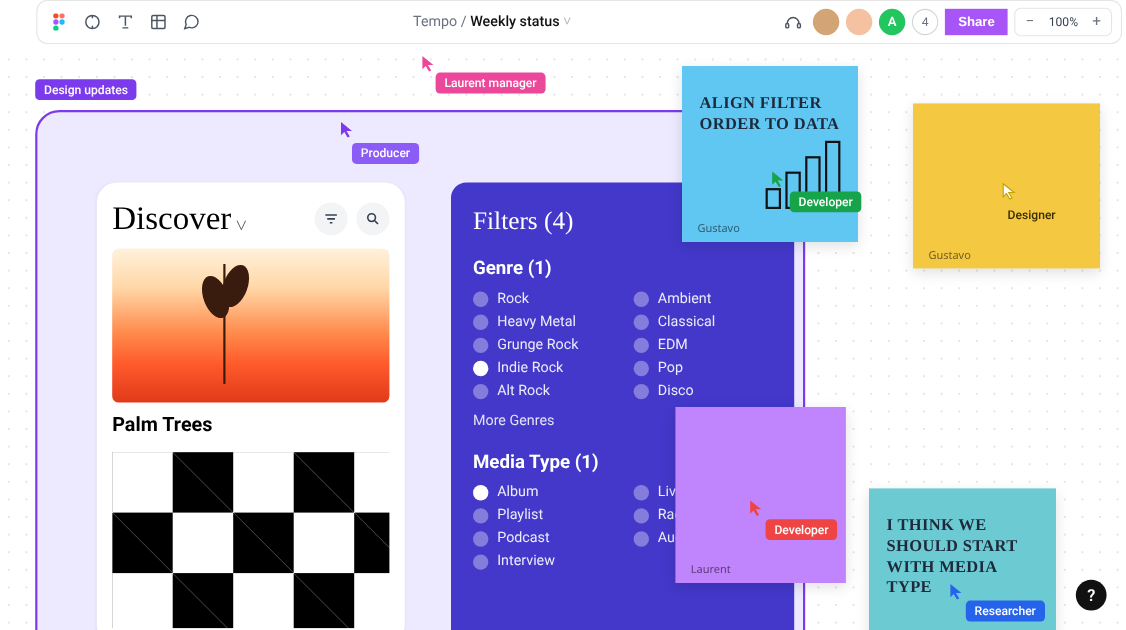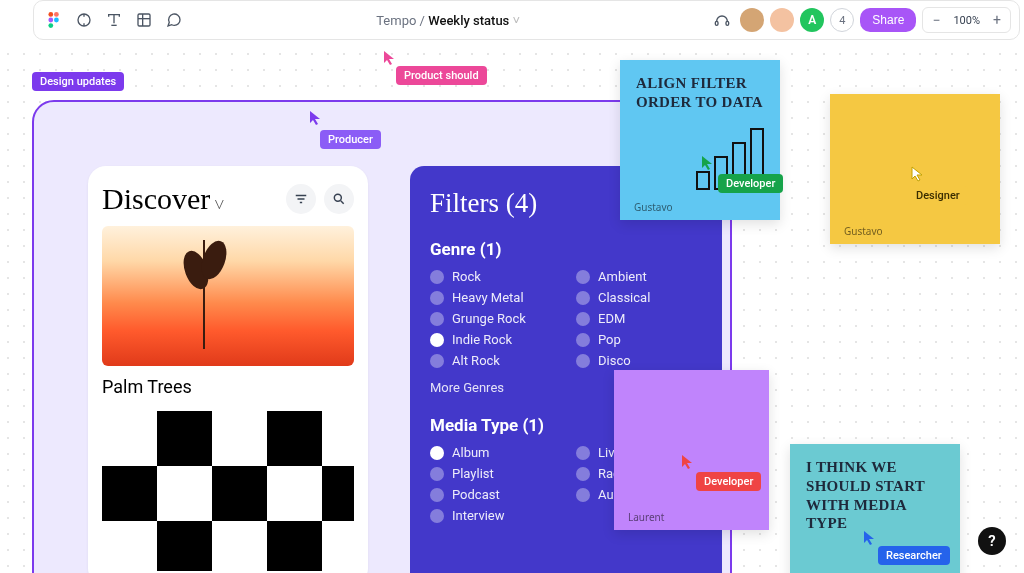--- a/index.html
+++ b/index.html
@@ -36,22 +36,22 @@
   }
   .avatar { width:24px; height:24px; border-radius:50%; background:#ddd; display:inline-block; }
   .avA { background:#d4a574; }
   .avB { background:#f4c2a1; }
   .avG { background:#22c55e; color:#fff; font-size:12px; font-weight:600; display:flex; align-items:center; justify-content:center; }
   .count-badge {
     width:24px; height:24px; border-radius:50%; border:1px solid #d1d5db;
     display:flex; align-items:center; justify-content:center; font-size:11px; color:#6b7280;
   }
   .share-btn {
-    background:#a855f7; color:#fff; border:none; border-radius:10px;
-    padding:5px 12px; font-size:12px; font-weight:400; cursor:pointer;
+    background:#a855f7; color:#fff; border:none; border-radius:0;
+    padding:5px 12px; font-size:12px; font-weight:700; cursor:pointer;
   }
   .zoom-group {
     display:flex; align-items:center; gap:2px; border:1px solid #e5e5e5; border-radius:6px; padding:1px 2px;
   }
   .zoom-btn { width:22px; height:22px; display:flex; align-items:center; justify-content:center; color:#6b7280; cursor:pointer; font-size:14px; }
   .zoom-label { font-size:11px; color:#374151; padding:0 4px; }
 
   
   .dotgrid {
     position:absolute; inset:40px 0 0 0;
@@ -96,54 +96,54 @@
   }
   .plant {
     position:absolute; left:40%; top:10%;
     width:2px; height:78%; background:#3a1c0f;
   }
   .plant::before, .plant::after {
     content:""; position:absolute; background:#3a1c0f; border-radius:50%;
   }
   .plant::before { width:22px; height:40px; left:-18px; top:10px; transform:rotate(-20deg); }
   .plant::after  { width:22px; height:40px; left:0px;  top:0px;  transform:rotate(20deg); }
-  .song-title { margin-top:10px; font-size:18px; font-weight:400; }
+  .song-title { margin-top:10px; font-size:18px; font-weight:700; }
   .song-artist { font-size:16px; color:#4b5563; margin-top:1px; }
   .checker {
     margin-top:14px; width:100%; height:160px;
     background:
       linear-gradient(45deg, #000 25%, transparent 25%, transparent 75%, #000 75%),
       linear-gradient(45deg, #000 25%, #fff 25%, #fff 75%, #000 75%);
     background-size: 110px 110px;
     background-position: 0 0, 55px 55px;
   }
 
   
   .filters {
     position:absolute; left:410px; top:166px; width:312px; height:430px;
     background:#4338ca; color:#fff; border-radius:14px; padding:22px 20px;
   }
   .filters-head { display:flex; align-items:center; justify-content:space-between; }
-  .filters-title { font-family: Georgia, "Times New Roman", serif; font-size:27px; }
+  .filters-title { font-family: Georgia, "Times New Roman", serif; font-size:23px; }
   .clear-pill {
     background:#fff; color:#111; border-radius:999px; padding:5px 14px; font-size:12px; font-weight:500;
   }
   .section-h { font-size:17px; font-weight:700; margin-top:20px; margin-bottom:10px; }
   .grid2 { display:grid; grid-template-columns: 1fr 1fr; gap:6px 20px; }
   .opt { display:flex; align-items:center; gap:8px; font-size:13px; color:rgba(255,255,255,0.9); }
   .radio {
     width:14px; height:14px; border-radius:50%; background:rgba(255,255,255,0.35);
   }
   .radio.sel { background:#fff; }
   .more { margin-top:12px; font-size:13px; color:rgba(255,255,255,0.85); }
 
   
   .sticky {
     position:absolute; box-shadow: 0 4px 12px rgba(0,0,0,0.12);
-    padding:14px 16px 10px;
+    padding:25px 16px 10px;
     font-family: "Comic Sans MS", "Marker Felt", cursive;
   }
   .sticky .attr { position:absolute; bottom:6px; left:14px; font-size:10px; font-family:-apple-system,system-ui; color:rgba(0,0,0,0.55);margin-top:48px; }
   .sticky-blue   { background:#60c7f2; left:620px; top:60px;  width:160px; height:160px; }
   .sticky-yellow { background:#f5c842; left:830px; top:94px;  width:170px; height:150px; }
   .sticky-purple { background:#c084fc; left:614px; top:370px; width:155px; height:160px; }
   .sticky-teal   { background:#6bcad2; left:790px; top:444px; width:170px; height:150px; }
   .hand { font-size:15px; line-height:1.25; text-transform:uppercase; letter-spacing:0.3px; color:#1e293b; font-weight:700; }
 
   .bars { position:absolute; right:16px; bottom:30px; display:flex; align-items:flex-end; gap:4px; height:62px; }
@@ -231,21 +231,21 @@
 
 <div class="frame"></div>
 
 <div class="cursor-label" style="left:32px; top:72px; background:#7c3aed;">Design updates</div>
 
 <div class="cursor" style="left:382px; top:50px;">
   <svg width="16" height="16" viewBox="0 0 16 16">
       <path d="M2 1 L2 13 L5 10 L8 15 L10 14 L7 9 L12 9 Z" fill="#ec4899"></path>
     </svg>
 </div>
-<div class="cursor-label" style="left:396px; top:66px; background:#ec4899;">Product should</div>
+<div class="cursor-label" style="left:396px; top:66px; background:#ec4899;">Laurent manager</div>
 
 <div class="cursor" style="left:308px; top:110px;">
   <svg width="16" height="16" viewBox="0 0 16 16">
       <path d="M2 1 L2 13 L5 10 L8 15 L10 14 L7 9 L12 9 Z" fill="#7c3aed"></path>
     </svg>
 </div>
 <div class="cursor-label" style="left:320px; top:130px; background:#8b5cf6;">Producer</div>
 
 <div class="discover">
   <div class="discover-head">

